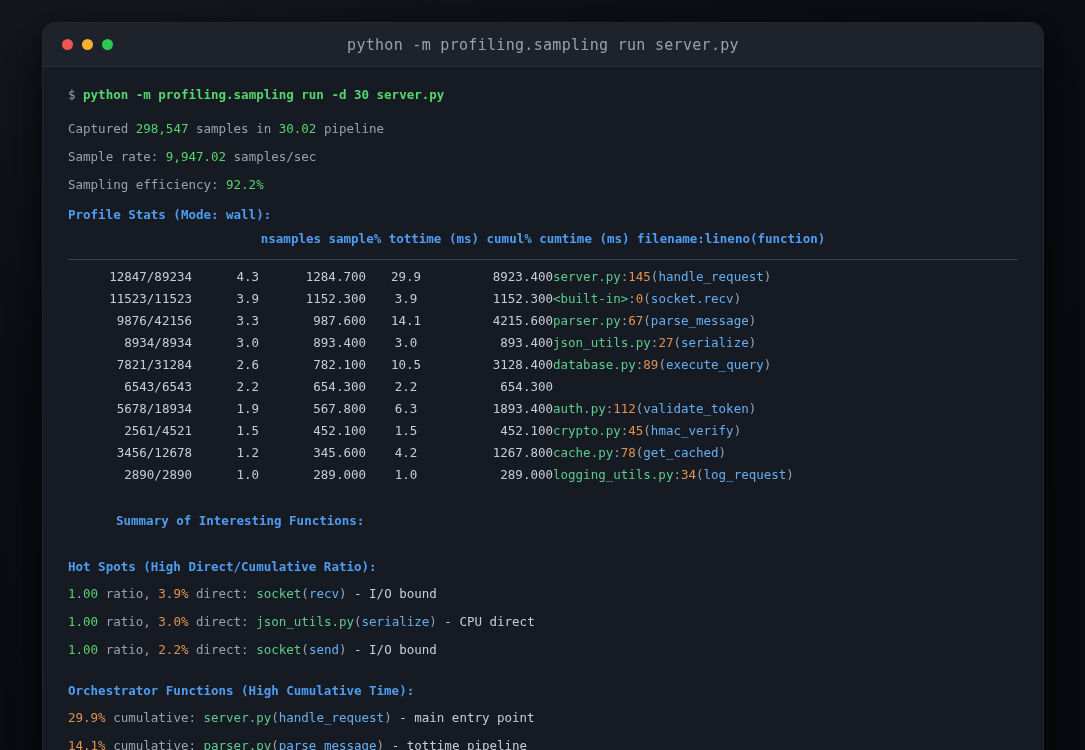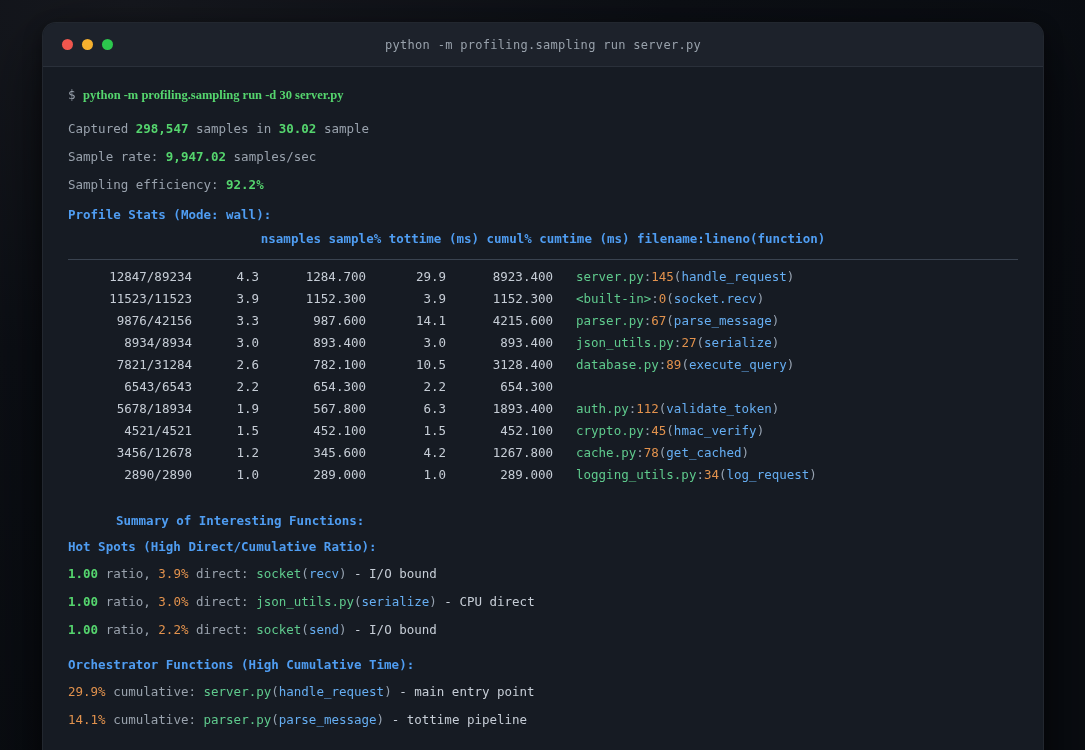--- a/index.html
+++ b/index.html
@@ -28,55 +28,55 @@
     display: flex; align-items: center;
   }
   .lights { display: flex; gap: 9px; padding-left: 19px; }
   .light { width: 11px; height: 11px; border-radius: 50%; cursor: default; }
   .light.red { background: #ef564e; }
   .light.yellow { background: #f5b02e; }
   .light.green { background: #2cc84d; }
   .title {
     position: absolute; left: 0; right: 0; top: 0; bottom: 0;
     display: flex; align-items: center; justify-content: center;
-    color: #98a1ab; font-size: 12px; letter-spacing: 0.3px;
+    color: #98a1ab; font-size: 15px; letter-spacing: 0.3px;
     pointer-events: none;
   }
   .tbody { padding: 18px 25px 0 25px; }
 
   .line { line-height: 28px; white-space: nowrap; }
   .prompt-line { line-height: 20px; margin-bottom: 10px; }
   .stat-first { margin-top: 8px; }
 
   .d { color: #99a2ad; }          
   .w { color: #c6cdd6; }          
-  .g { color: #55d56e; font-weight: bold; }          
+  .g { color: #55d56e; }          
   .fg { color: #5fca8d; }         
   .o { color: #e2924d; }          
   .b { color: #66aef2; }          
   .p { color: #97a3b1; }          
   .head { color: #4f9df2; font-weight: bold; }
-  .bold { font-weight: bold; font-family: Liberation Serif, serif; }
+  .bold { font-weight: bold; }
 
   .section-title { margin-top: 4px; line-height: 24px; }
   .table-header { line-height: 24px; text-align: center; }
   .divider { border: 0; border-top: 1px solid #3a4350; margin: 8px 0 6px 0; }
 
   .ptable { }
   .trow { display: flex; line-height: 22px; white-space: pre; }
   .c { display: inline-block; text-align: right; color: #c6cdd6; }
   .c1 { width: 124px; }
   .c2 { width: 67px; }
   .c3 { width: 107px; }
-  .c4 { width: 80px; }
+  .c4 { width: 80px; text-align: center; }
   .c5 { width: 107px; }
-  .floc { margin-left: 23px; }
+  .floc { }
 
   .summary-title { margin-top: 22px; line-height: 26px; margin-left: 48px; }
-  .sub-title { margin-top: 0; line-height: 26px; }
+  .sub-title { margin-top: 20px; line-height: 26px; }
 </style>
 </head>
 <body>
 
 <div class="window">
   <div class="titlebar">
     <div class="lights">
       <span class="light red"></span>
       <span class="light yellow"></span>
       <span class="light green"></span>
@@ -89,21 +89,21 @@
     <div class="prompt-line">
       <span class="d">$</span>
       <span class="g bold">python -m profiling.sampling run -d 30 server.py</span>
     </div>
 
     <div class="line stat-first">
       <span class="d">Captured</span>
       <span class="g">298,547</span>
       <span class="d">samples in</span>
       <span class="g">30.02</span>
-      <span class="d">sample</span>
+      <span class="d">pipeline</span>
     </div>
     <div class="line">
       <span class="d">Sample rate:</span>
       <span class="g">9,947.02</span>
       <span class="d">samples/sec</span>
     </div>
     <div class="line">
       <span class="d">Sampling efficiency:</span>
       <span class="g">92.2%</span>
     </div>
@@ -113,21 +113,21 @@
     <hr class="divider">
 
     <div class="ptable">
       <div class="trow"><span class="c c1">12847/89234</span><span class="c c2">4.3</span><span class="c c3">1284.700</span><span class="c c4">29.9</span><span class="c c5">8923.400</span><span class="floc"><span class="fg">server.py</span><span class="p">:</span><span class="o">145</span><span class="p">(</span><span class="b">handle_request</span><span class="p">)</span></span></div>
       <div class="trow"><span class="c c1">11523/11523</span><span class="c c2">3.9</span><span class="c c3">1152.300</span><span class="c c4">3.9</span><span class="c c5">1152.300</span><span class="floc"><span class="fg">&lt;built-in&gt;</span><span class="p">:</span><span class="o">0</span><span class="p">(</span><span class="b">socket.recv</span><span class="p">)</span></span></div>
       <div class="trow"><span class="c c1">9876/42156</span><span class="c c2">3.3</span><span class="c c3">987.600</span><span class="c c4">14.1</span><span class="c c5">4215.600</span><span class="floc"><span class="fg">parser.py</span><span class="p">:</span><span class="o">67</span><span class="p">(</span><span class="b">parse_message</span><span class="p">)</span></span></div>
       <div class="trow"><span class="c c1">8934/8934</span><span class="c c2">3.0</span><span class="c c3">893.400</span><span class="c c4">3.0</span><span class="c c5">893.400</span><span class="floc"><span class="fg">json_utils.py</span><span class="p">:</span><span class="o">27</span><span class="p">(</span><span class="b">serialize</span><span class="p">)</span></span></div>
       <div class="trow"><span class="c c1">7821/31284</span><span class="c c2">2.6</span><span class="c c3">782.100</span><span class="c c4">10.5</span><span class="c c5">3128.400</span><span class="floc"><span class="fg">database.py</span><span class="p">:</span><span class="o">89</span><span class="p">(</span><span class="b">execute_query</span><span class="p">)</span></span></div>
       <div class="trow"><span class="c c1">6543/6543</span><span class="c c2">2.2</span><span class="c c3">654.300</span><span class="c c4">2.2</span><span class="c c5">654.300</span></div>
       <div class="trow"><span class="c c1">5678/18934</span><span class="c c2">1.9</span><span class="c c3">567.800</span><span class="c c4">6.3</span><span class="c c5">1893.400</span><span class="floc"><span class="fg">auth.py</span><span class="p">:</span><span class="o">112</span><span class="p">(</span><span class="b">validate_token</span><span class="p">)</span></span></div>
-      <div class="trow"><span class="c c1">4521/4521</span><span class="c c2">1.5</span><span class="c c3">452.100</span><span class="c c4">1.5</span><span class="c c5">452.100</span><span class="floc"><span class="fg">crypto.py</span><span class="p">:</span><span class="o">45</span><span class="p">(</span><span class="b">hmac_verify</span><span class="p">)</span></span></div>
+      <div class="trow"><span class="c c1">2561/4521</span><span class="c c2">1.5</span><span class="c c3">452.100</span><span class="c c4">1.5</span><span class="c c5">452.100</span><span class="floc"><span class="fg">crypto.py</span><span class="p">:</span><span class="o">45</span><span class="p">(</span><span class="b">hmac_verify</span><span class="p">)</span></span></div>
       <div class="trow"><span class="c c1">3456/12678</span><span class="c c2">1.2</span><span class="c c3">345.600</span><span class="c c4">4.2</span><span class="c c5">1267.800</span><span class="floc"><span class="fg">cache.py</span><span class="p">:</span><span class="o">78</span><span class="p">(</span><span class="b">get_cached</span><span class="p">)</span></span></div>
       <div class="trow"><span class="c c1">2890/2890</span><span class="c c2">1.0</span><span class="c c3">289.000</span><span class="c c4">1.0</span><span class="c c5">289.000</span><span class="floc"><span class="fg">logging_utils.py</span><span class="p">:</span><span class="o">34</span><span class="p">(</span><span class="b">log_request</span><span class="p">)</span></span></div>
     </div>
 
     <div class="summary-title head">Summary of Interesting Functions:</div>
 
     <div class="sub-title head">Hot Spots (High Direct/Cumulative Ratio):</div>
     <div class="line">
       <span class="g">1.00</span>
       <span class="d">ratio,</span>
@@ -146,21 +146,21 @@
     </div>
     <div class="line">
       <span class="g">1.00</span>
       <span class="d">ratio,</span>
       <span class="o">2.2%</span>
       <span class="d">direct:</span>
       <span><span class="fg">socket</span><span class="p">(</span><span class="b">send</span><span class="p">)</span></span>
       <span class="w">- I/O bound</span>
     </div>
 
-    <div class="sub-title head" style="margin-top:8px">Orchestrator Functions (High Cumulative Time):</div>
+    <div class="sub-title head" style="margin-top:14px">Orchestrator Functions (High Cumulative Time):</div>
     <div class="line">
       <span class="o">29.9%</span>
       <span class="d">cumulative:</span>
       <span><span class="fg">server.py</span><span class="p">(</span><span class="b">handle_request</span><span class="p">)</span></span>
       <span class="w">- main entry point</span>
     </div>
     <div class="line">
       <span class="o">14.1%</span>
       <span class="d">cumulative:</span>
       <span><span class="fg">parser.py</span><span class="p">(</span><span class="b">parse_message</span><span class="p">)</span></span>

